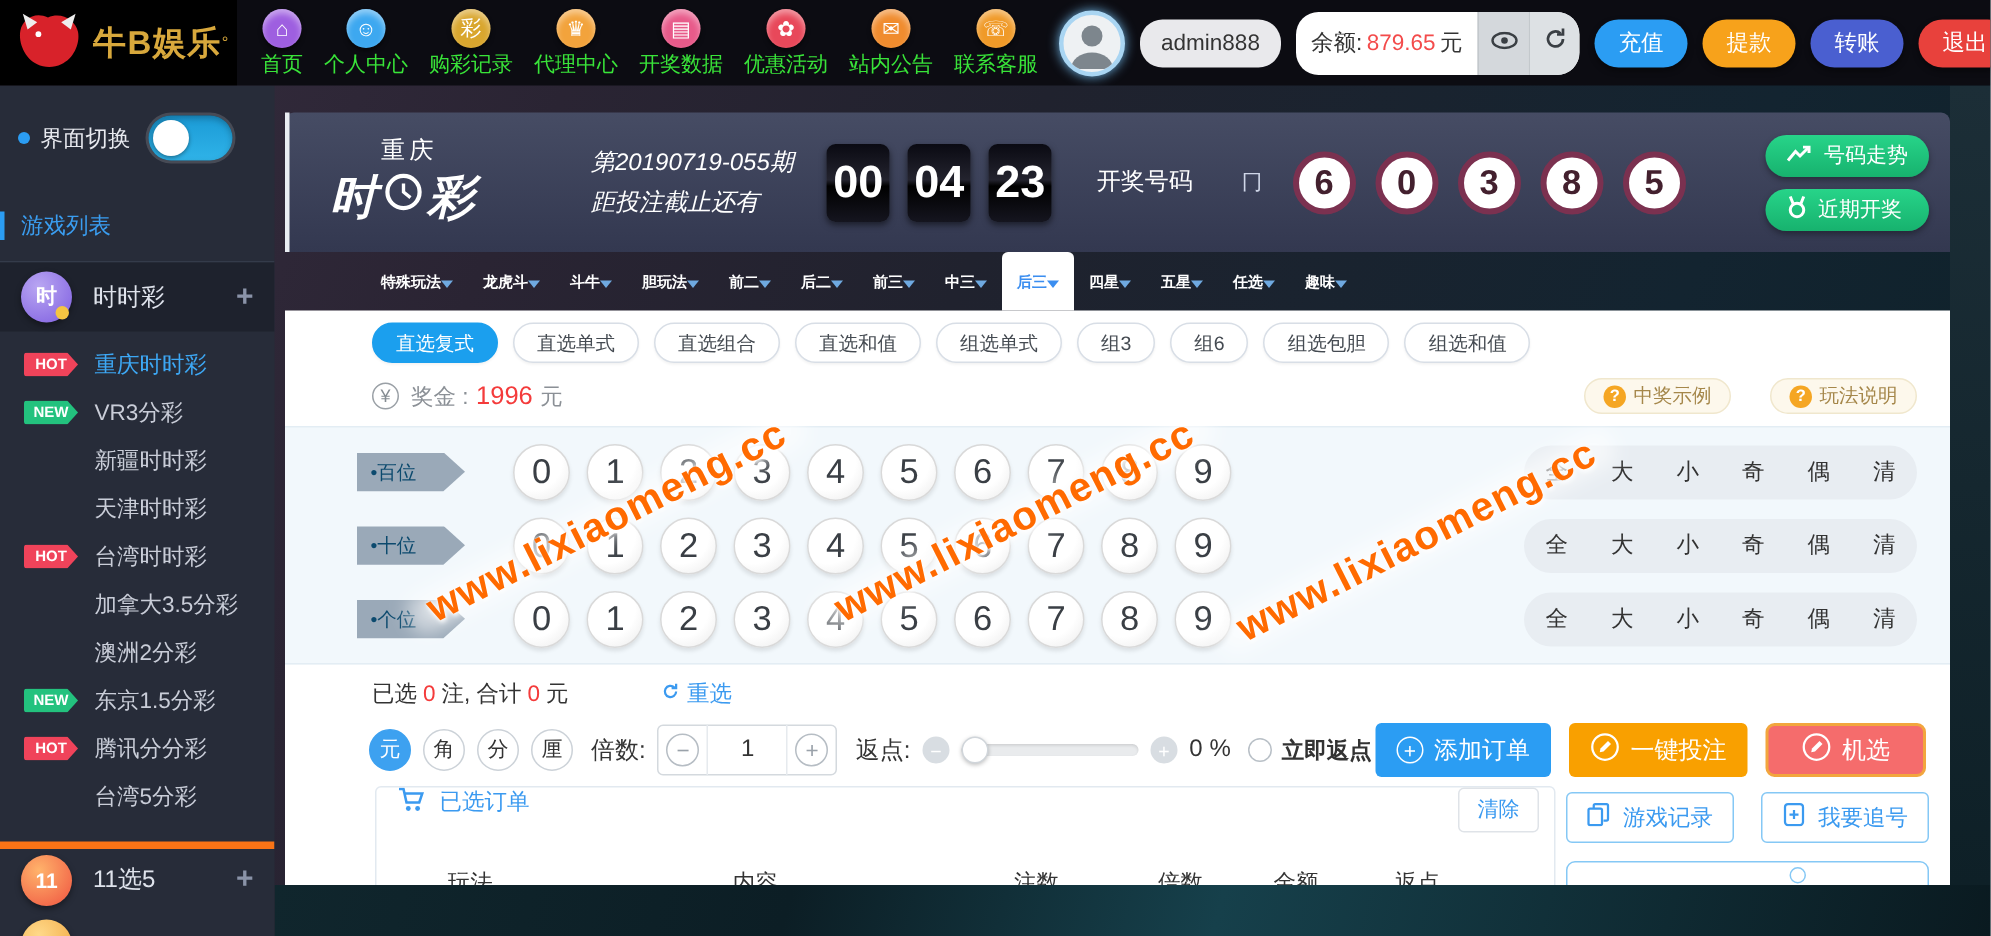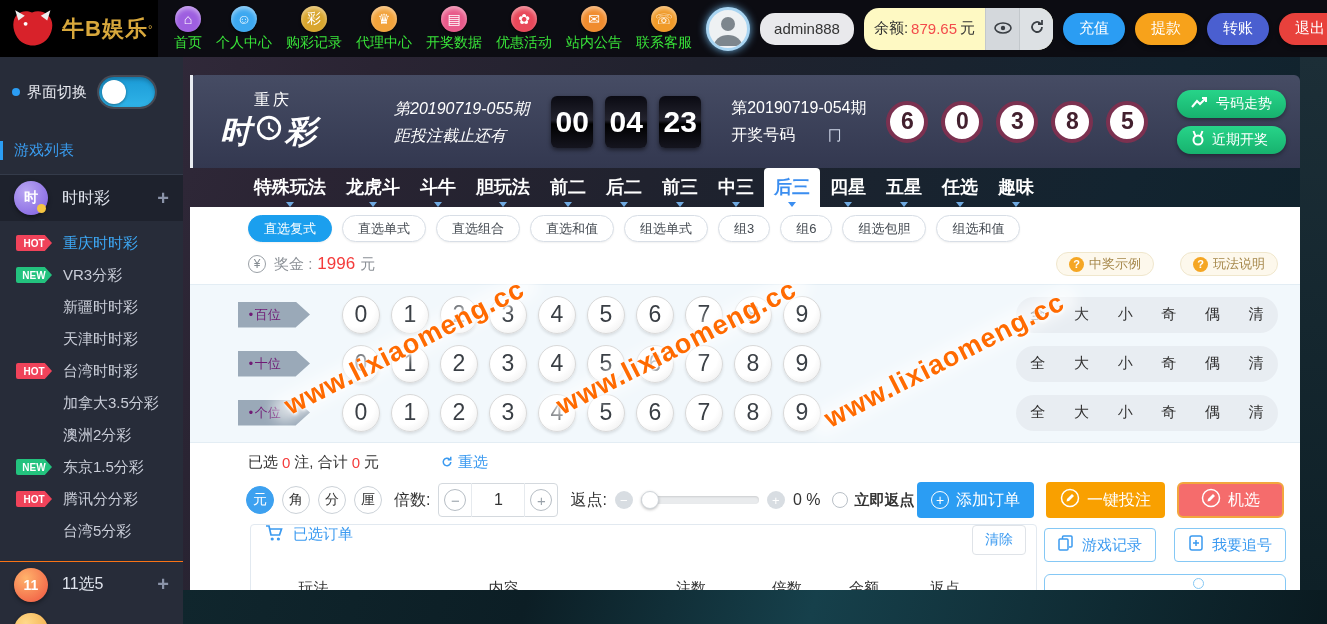--- a/index.html
+++ b/index.html
@@ -16,42 +16,42 @@
   .logo-text { color:#d8a83c; font-size:22px; font-weight:bold; margin-left:6px; letter-spacing:1px; text-shadow:0 1px 2px #000; white-space:nowrap; }
   .logo-reg { color:#d8a83c; font-size:11px; vertical-align:super; }
   .nav { display:flex; gap:14px; margin-left:16px; }
   .nav-item { display:flex; flex-direction:column; align-items:center; cursor:pointer; }
   .nav-ico { width:26px; height:26px; border-radius:50%; color:#fff; font-size:14px; display:flex; align-items:center; justify-content:center;
     box-shadow: inset 0 3px 4px rgba(255,255,255,.45), 0 2px 3px rgba(0,0,0,.5); }
   .nav-label { color:#39e439; font-size:14px; margin-top:2px; white-space:nowrap; }
   .top-right { margin-left:auto; display:flex; align-items:center; gap:10px; }
   .avatar { width:44px; height:44px; border-radius:50%; background:#eef1f3; border:3px solid #a9d5f2; box-shadow:0 0 8px #6fb4e4; overflow:hidden; flex:none; }
   .pill-user { background:#e9e9ec; border-radius:15px; height:30px; padding:16px 14px; font-size:15px; color:#333; display:flex; align-items:center; }
-  .balance-group { display:flex; height:42px; border-radius:15px; overflow:hidden; background:#fef9c3; }
+  .balance-group { display:flex; height:42px; border-radius:15px; overflow:hidden; background:#ffffff; }
   .balance-main { padding:0 10px; display:flex; align-items:center; font-size:15px; color:#333; white-space:nowrap; }
   .balance-val { color:#f34b4b; margin:0 3px; }
   .icon-box { width:34px; background:#d4d8dc; display:flex; align-items:center; justify-content:center; border-left:1px solid #c3c8cc; cursor:pointer; }
   .icon-box.light { background:#dde1e4; }
   .tb-btn { height:32px; border-radius:16px; padding:0 16px; color:#fff; font-size:15px; display:flex; align-items:center; cursor:pointer; white-space:nowrap; box-shadow:0 2px 4px rgba(0,0,0,.45); }
   .b-recharge { background:#2b9df3; }
   .b-withdraw { background:#f7a21b; }
   .b-transfer { background:#4a5fd0; }
   .b-logout   { background:#e8413c; margin-right:-14px; }
 
   
   #sidebar { position:absolute; left:0; top:57px; width:183px; height:567px; background:#272c39; z-index:10; overflow:hidden; }
   .switch-row { display:flex; align-items:center; padding:20px 10px 0 12px; }
   .blue-dot { width:8px; height:8px; border-radius:50%; background:#2b9df3; margin-right:7px; }
   .switch-label { color:#e8eaf0; font-size:15px; }
   .toggle { margin-left:12px; width:56px; height:30px; border-radius:15px; background:linear-gradient(180deg,#1b9ad6,#2fb3e8); position:relative; cursor:pointer; box-shadow:inset 0 2px 4px rgba(0,0,0,.25), 0 0 0 2px rgba(255,255,255,.15); }
   .knob { position:absolute; left:3px; top:3px; width:24px; height:24px; border-radius:50%; background:#fff; box-shadow:0 1px 3px rgba(0,0,0,.4); }
   .gamelist-label { margin-top:34px; color:#3a9df0; font-size:15px; border-left:3px solid #2b9df3; padding-left:11px; }
   .side-sep { border-top:1px solid #343b4a; margin-top:14px; }
   .group-row { height:46px; background:#1e222d; display:flex; align-items:center; padding:0 14px; cursor:pointer; }
-  .group-row.flat { background:transparent; border-top:1px solid #f97316; margin-top:14px; }
+  .group-row.flat { background:transparent; border-top:5px solid #f97316; margin-top:14px; }
   .ball-ico { width:34px; height:34px; border-radius:50%; color:#fff; font-size:14px; font-weight:bold; position:relative; flex:none; box-shadow:0 2px 4px rgba(0,0,0,.4); }
   .ball-purple { background:radial-gradient(circle at 35% 30%, #b9a6f2, #7e5ee0); }
   .ball-purple::after { content:""; position:absolute; right:2px; bottom:2px; width:9px; height:9px; border-radius:50%; background:#f5c542; }
   .ball-red { background:radial-gradient(circle at 35% 30%, #ffb36b, #ef5340); }
   .ball-yellow { background:radial-gradient(circle at 35% 30%, #ffd98a, #f0a43c); }
   .group-name { margin-left:14px; color:#dfe3ec; font-size:16px; }
   .plus { margin-left:auto; color:#8a93a8; font-size:20px; font-weight:bold; }
   .game-items { padding-top:6px; }
   .game-item { height:32px; display:flex; align-items:center; padding-left:16px; cursor:pointer; }
   .badge { width:36px; height:16px; border-radius:2px; font-size:10px; font-weight:bold; color:#fff; display:flex; align-items:center; justify-content:center; margin-right:11px; clip-path:polygon(0 0,80% 0,100% 50%,80% 100%,0 100%); }
@@ -74,41 +74,41 @@
   .loading-glyph { color:#cfd6e8; font-size:14px; margin-left:28px; }
   .countdown { display:flex; gap:12px; margin-left:22px; }
   .cd-box { width:42px; height:52px; border-radius:6px; background:linear-gradient(180deg,#0a0a12,#23232e 46%,#000 54%,#15151f); color:#fff; font-size:30px; font-weight:bold; display:flex; align-items:center; justify-content:center; box-shadow:0 2px 4px rgba(0,0,0,.5); }
   .draw-balls { display:flex; gap:13px; margin-left:20px; }
   .draw-ball { width:42px; height:42px; border-radius:50%; background:#fff; border:4px solid #7b3150; color:#43202e; font-size:23px; font-weight:bold; display:flex; align-items:center; justify-content:center; }
   .gh-btns { margin-left:auto; margin-right:14px; display:flex; flex-direction:column; gap:8px; }
   .green-btn { height:28px; border-radius:14px; background:linear-gradient(180deg,#27d489,#17b26e); color:#fff; font-size:14px; display:flex; align-items:center; gap:7px; padding:0 14px; cursor:pointer; box-shadow:0 2px 4px rgba(0,0,0,.35); white-space:nowrap; }
 
   
   #tabs-row { position:absolute; left:190px; top:168px; width:1110px; height:39px; display:flex; padding-left:54px; z-index:5; }
-  .tab { padding:0 10px; display:flex; flex-direction:column; align-items:center; justify-content:flex-end; color:#fff; font-size:18px; font-weight:bold; cursor:pointer; white-space:nowrap; }
+  .tab { padding:0 10px; display:flex; flex-direction:row; align-items:center; justify-content:flex-end; color:#fff; font-size:10px; font-weight:bold; cursor:pointer; white-space:nowrap; }
   .chev { width:0; height:0; border-left:4px solid transparent; border-right:4px solid transparent; border-top:5px solid #6fa9e0; margin-top:3px; }
   .tab:nth-of-type(9) { background:#fff; border-radius:4px 4px 0 0; color:#3b8ef0; }
   .tab:nth-of-type(9) .chev { border-top-color:#3b8ef0; }
 
   
   #panel { position:absolute; left:190px; top:207px; width:1110px; height:383px; background:#fff; z-index:4; overflow:hidden; }
   .subtab-row { display:flex; gap:10px; padding:8px 0 8px 58px; align-items:center;text-align:right; }
   .subtab { height:27px; border-radius:14px; border:1px solid #d8dee6; background:#fff; color:#454b52; font-size:13px; display:flex; align-items:center; padding:0 15px; cursor:pointer; box-shadow:0 1px 2px rgba(0,0,0,.06); white-space:nowrap; }
   .subtab:nth-of-type(1) { background:#1b9fee; color:#fff; border-color:#1b9fee; }
   .prize-row { display:flex; align-items:center; padding:2px 22px 8px 58px; }
   .yen-ico { width:18px; height:18px; border:1.5px solid #9aa0a6; border-radius:50%; color:#858c92; font-size:12px; margin-right:8px; }
   .prize-label, .prize-unit { color:#8b9096; font-size:15px; }
   .prize-val { color:#f43b3b; font-size:17px; margin:0 5px; }
   .help-btns { margin-left:auto; display:flex; gap:26px; }
   .help-pill { height:24px; border-radius:12px; background:#fdf8ec; border:1px solid #f0e7cd; color:#a5874a; font-size:13px; display:flex; align-items:center; gap:5px; padding:0 12px; cursor:pointer; white-space:nowrap; }
   .q-ico { width:15px; height:15px; border-radius:50%; background:#f5a623; color:#fff; font-size:11px; font-weight:bold; flex:none; }
 
   .picker { background:#f2f8fc; border-top:1px solid #e3edf4; border-bottom:1px solid #e3edf4; padding:5px 0; }
   .p-row { height:49px; display:flex; align-items:center; padding-left:48px; }
-  .p-tag { width:72px; height:26px; background:#9aa9b8; color:#701a75; font-size:13px; display:flex; align-items:center; padding-left:9px; clip-path:polygon(0 0,80% 0,100% 50%,80% 100%,0 100%); flex:none;font-family:Liberation Mono, monospace; }
+  .p-tag { width:72px; height:26px; background:#9aa9b8; color:#0c4a6e; font-size:13px; display:flex; align-items:center; padding-left:9px; clip-path:polygon(0 0,80% 0,100% 50%,80% 100%,0 100%); flex:none; }
   .balls { display:flex; gap:11px; margin-left:32px; }
   .ball { width:38px; height:38px; border-radius:50%; background:radial-gradient(circle at 35% 30%,#ffffff 55%,#eaeaea); border:1px solid #d9d9d9; box-shadow:0 2px 3px rgba(0,0,0,.1); color:#3a3f45; font-size:23px; display:flex; align-items:center; justify-content:center; cursor:pointer; }
   .quick { margin-left:auto; margin-right:22px; width:262px; height:36px; border-radius:18px; background:#e8edf2; display:flex; align-items:center; justify-content:space-around; flex:none; }
   .qi { color:#333; font-size:15px; cursor:pointer; }
 
   .summary-row { display:flex; align-items:center; padding:10px 0 6px 58px; font-size:15px; color:#333; }
   .red { color:#f43b3b; margin:0 4px; }
   .reset-link { margin-left:62px; color:#3b9af0; display:flex; gap:5px; align-items:center; cursor:pointer; font-size:15px; }
 
   .controls-row { display:flex; align-items:center; padding:4px 16px 4px 56px; }
@@ -353,21 +353,20 @@
     <div>第20190719-055期</div>
     <div>距投注截止还有</div>
   </div>
   <div class="countdown">
 
   <div class="cd-box">00</div>
       <div class="cd-box">04</div>
       <div class="cd-box">23</div>
     </div>
   <div class="gh-last">
-    <div>第20190719-054期</div>
     <div>
       <span>开奖号码</span>
       <span class="loading-glyph">冂</span>
     </div>
   </div>
   <div class="draw-balls">
 
   <div class="draw-ball">6</div>
       <div class="draw-ball">0</div>
       <div class="draw-ball">3</div>

